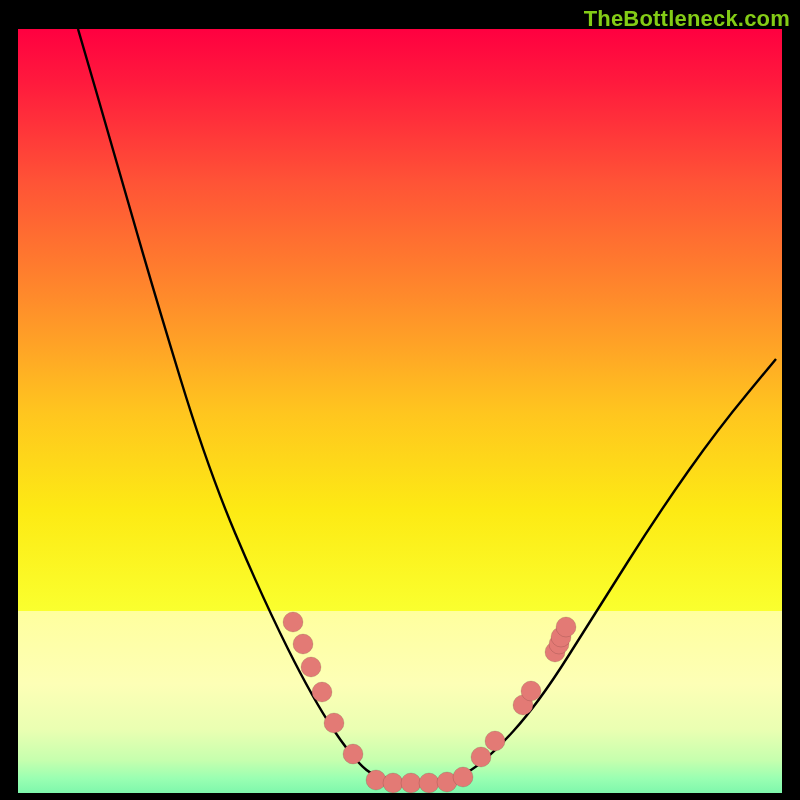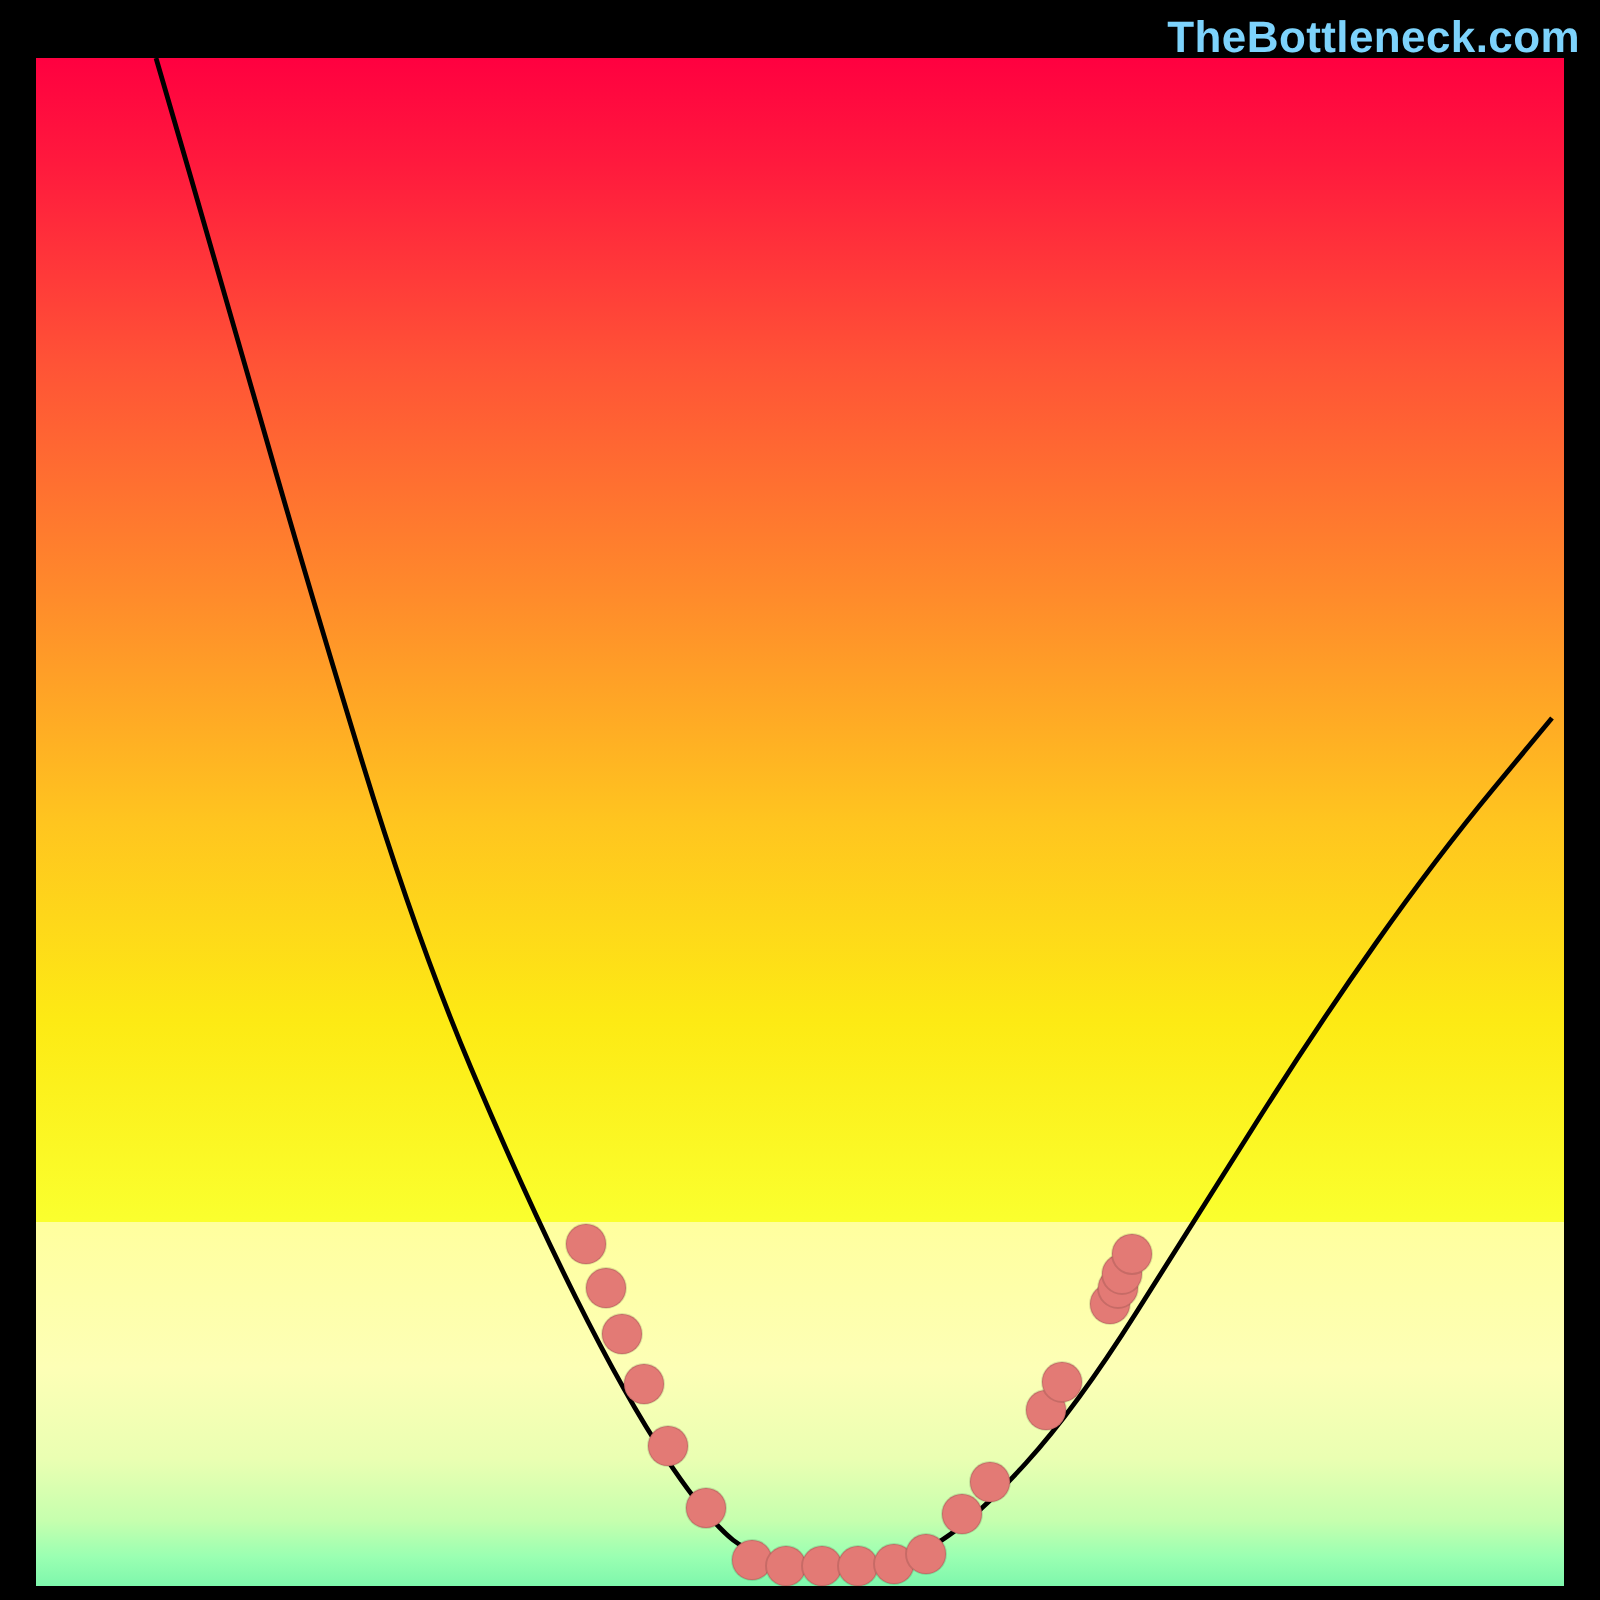--- a/index.html
+++ b/index.html
@@ -16,21 +16,21 @@
     left: 18px;
     top: 29px;
     width: 764px;
     height: 764px;
     background: #000;
   }
   .watermark {
     position: absolute;
     top: 6px;
     right: 10px;
-    color: #7dd3fc;
+    color: #84cc16;
     font-size: 22px;
     font-weight: 600;
     letter-spacing: 0.2px;
   }
   svg {
     position: absolute;
     left: 0;
     top: 0;
   }
 </style>

